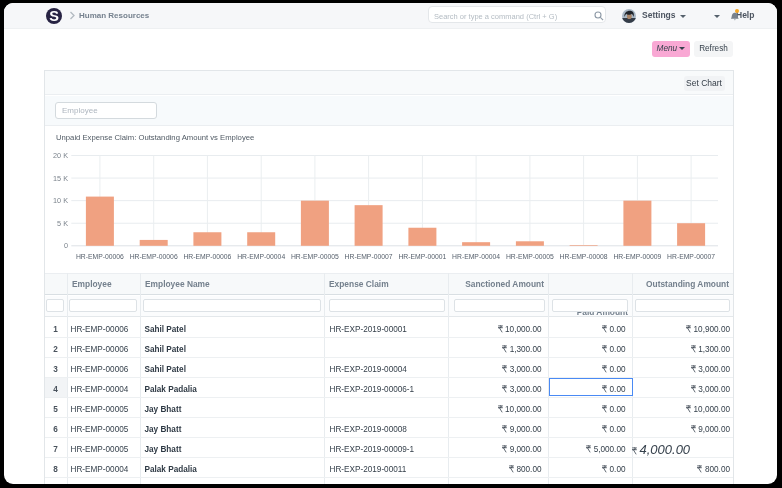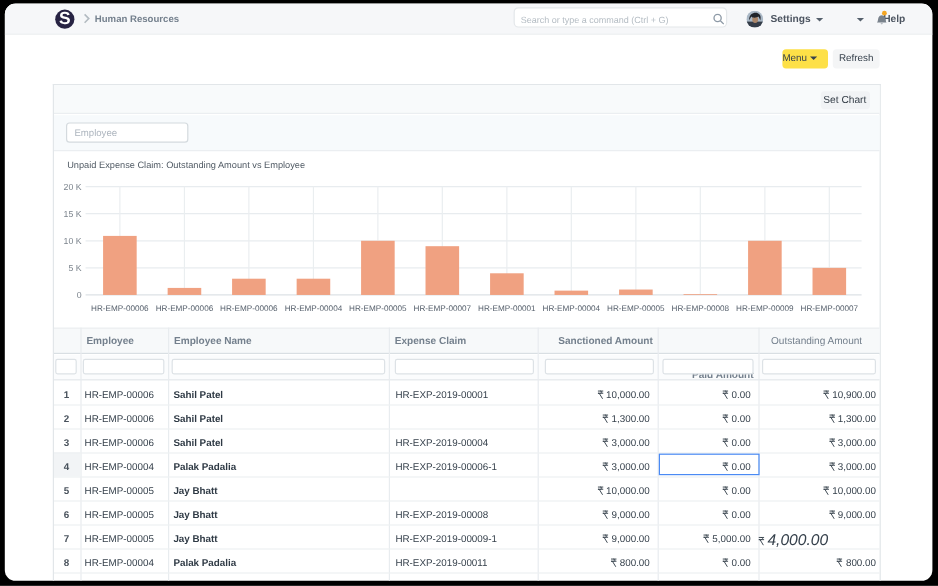--- a/index.html
+++ b/index.html
@@ -35,21 +35,21 @@
     </svg>
 <div class="abs" style="left:638px;top:7px;font-size:8.5px;font-weight:600;color:#4c5460;">Settings</div>
 <span class="abs" style="left:676px;top:11.5px;width:0;height:0;border-left:3.2px solid transparent;border-right:3.2px solid transparent;border-top:3.8px solid #55606c;"></span>
 <div class="abs" style="left:692px;top:7px;font-size:8.5px;font-weight:600;color:#4c5460;margin-left:40px;">Help</div>
 <span class="abs" style="left:710px;top:11.5px;width:0;height:0;border-left:3.2px solid transparent;border-right:3.2px solid transparent;border-top:3.8px solid #55606c;"></span>
 <svg class="abs" style="left:726px;top:9px;" width="10" height="9" viewBox="0 0 10 9">
 <path d="M0.8 6.8 C1.8 6 1.6 3.6 2.2 2.4 C2.7 1.3 3.8 0.7 4.8 0.7 C5.8 0.7 6.9 1.3 7.4 2.4 C8 3.6 7.8 6 8.8 6.8 Z" fill="#79828c"></path>
 <path d="M3.8 7.6 C4 8.4 5.6 8.4 5.8 7.6 Z" fill="#79828c"></path>
     </svg>
 <div class="abs" style="left:730.5px;top:5.5px;width:4px;height:4px;border-radius:50%;background:#f5a623;"></div>
-<div class="abs" style="left:648px;top:38px;width:38px;height:16px;background:#fde047;border-radius:3px;font-size:8.2px;color:#36414c;line-height:16px;">Menu <span style="display:inline-block;vertical-align:1.5px;width:0;height:0;border-left:3px solid transparent;border-right:3px solid transparent;border-top:3.5px solid #36414c;"></span></div>
+<div class="abs" style="left:648px;top:38px;width:38px;height:16px;background:#f9a8d4;border-radius:3px;font-size:8.2px;color:#36414c;text-align:center;line-height:16px;font-style:italic;">Menu <span style="display:inline-block;vertical-align:1.5px;width:0;height:0;border-left:3px solid transparent;border-right:3px solid transparent;border-top:3.5px solid #36414c;"></span></div>
 <div class="abs" style="left:690px;top:38px;width:39px;height:16px;background:#f4f5f6;border-radius:3px;font-size:8.2px;color:#36414c;text-align:center;line-height:16px;">Refresh</div>
 <div class="abs" style="left:40px;top:67px;width:1px;height:414px;background:#e2e6e9;"></div>
 <div class="abs" style="left:729px;top:67px;width:1px;height:414px;background:#e2e6e9;"></div>
 <div class="abs" style="left:40px;top:67px;width:690px;height:1px;background:#e2e6e9;"></div>
 <div class="abs" style="left:41px;top:68px;width:688px;height:24px;background:#f8fafb;border-bottom:1px solid #ebeef1;"></div>
 <div class="abs" style="left:679.5px;top:72.5px;width:41px;height:15.5px;background:#f1f3f5;border-radius:3px;font-size:8.5px;font-weight:500;color:#333c46;text-align:center;line-height:15px;">Set Chart</div>
 <div class="abs" style="left:41px;top:93px;width:688px;height:30px;background:#f7fafc;border-bottom:1px solid #ebeef1;"></div>
 <div class="abs" style="left:51px;top:99px;width:102px;height:17px;background:#fff;border:1px solid #d4dade;border-radius:3px;font-size:8px;color:#aeb6bf;line-height:15.5px;padding-left:6px;">Employee</div>
 <div class="abs" style="left:52px;top:130px;font-size:7.7px;color:#505a64;">Unpaid Expense Claim: Outstanding Amount vs Employee</div>
 <svg class="abs" style="left:41px;top:123px;" width="688" height="147" viewBox="0 0 688 147">
@@ -106,21 +106,21 @@
 <div class="abs" style="left:136px;top:270px;width:1px;height:211px;background:#e8ecef;"></div>
 <div class="abs" style="left:320px;top:270px;width:1px;height:211px;background:#e8ecef;"></div>
 <div class="abs" style="left:444px;top:270px;width:1px;height:211px;background:#e8ecef;"></div>
 <div class="abs" style="left:544px;top:270px;width:1px;height:211px;background:#e8ecef;"></div>
 <div class="abs" style="left:628px;top:270px;width:1px;height:211px;background:#e8ecef;"></div>
 <div class="abs" style="left:68px;top:270px;height:22px;line-height:22px;font-size:8.4px;font-weight:600;color:#74808d;">Employee</div>
 <div class="abs" style="left:141px;top:270px;height:22px;line-height:22px;font-size:8.4px;font-weight:600;color:#74808d;">Employee Name</div>
 <div class="abs" style="left:325px;top:270px;height:22px;line-height:22px;font-size:8.4px;font-weight:600;color:#74808d;">Expense Claim</div>
 <div class="abs" style="left:444px;top:270px;width:96px;height:22px;line-height:22px;font-size:8.4px;font-weight:600;color:#74808d;text-align:right;">Sanctioned Amount</div>
 <div class="abs" style="left:544px;top:270px;width:80px;height:22px;line-height:22px;font-size:8.4px;font-weight:600;color:#74808d;text-align:right;margin-top:28px;">Paid Amount</div>
-<div class="abs" style="left:628px;top:270px;width:97px;height:22px;line-height:22px;font-size:8.4px;font-weight:400;color:#74808d;text-align:center;">Outstanding Amount</div>
+<div class="abs" style="left:628px;top:270px;width:97px;height:22px;line-height:22px;font-size:8.4px;font-weight:700;color:#74808d;text-align:right;">Outstanding Amount</div>
 <div class="abs" style="left:42px;top:295.5px;width:17.5px;height:13.5px;background:#fff;border:1px solid #dde2e6;border-radius:2px;"></div>
 <div class="abs" style="left:65px;top:295.5px;width:68px;height:13.5px;background:#fff;border:1px solid #dde2e6;border-radius:2px;"></div>
 <div class="abs" style="left:139px;top:295.5px;width:178px;height:13.5px;background:#fff;border:1px solid #dde2e6;border-radius:2px;"></div>
 <div class="abs" style="left:325px;top:295.5px;width:116px;height:13.5px;background:#fff;border:1px solid #dde2e6;border-radius:2px;"></div>
 <div class="abs" style="left:450px;top:295.5px;width:91px;height:13.5px;background:#fff;border:1px solid #dde2e6;border-radius:2px;"></div>
 <div class="abs" style="left:548px;top:295.5px;width:76px;height:13.5px;background:#fff;border:1px solid #dde2e6;border-radius:2px;"></div>
 <div class="abs" style="left:631px;top:295.5px;width:95px;height:13.5px;background:#fff;border:1px solid #dde2e6;border-radius:2px;"></div>
 <div class="abs" style="left:41px;top:374px;width:22px;height:19.5px;background:#f2f4f6;"></div>
 <div class="abs" style="left:41px;top:333.5px;width:688px;height:1px;background:#edf0f2;"></div>
 <div class="abs" style="left:40px;top:314px;width:23px;height:25px;line-height:25px;font-size:8.2px;font-weight:600;color:#49525c;text-align:center;">1</div>

